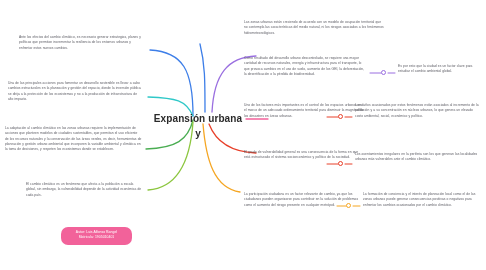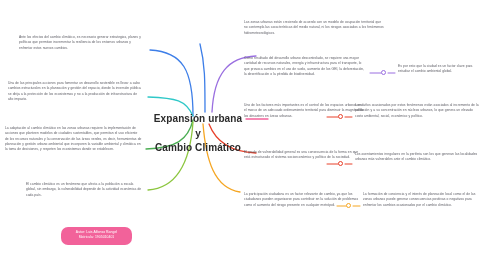--- a/index.html
+++ b/index.html
@@ -83,21 +83,20 @@
     <line x1="327" y1="117" x2="338" y2="117" stroke="#e8402a" stroke-width="1" stroke-linecap="round"></line>
     <line x1="345" y1="117" x2="352" y2="117" stroke="#e8402a" stroke-width="1" stroke-linecap="round"></line>
     <line x1="327" y1="164" x2="338" y2="164" stroke="#e8402a" stroke-width="1" stroke-linecap="round"></line>
     <line x1="345" y1="164" x2="352" y2="164" stroke="#e8402a" stroke-width="1" stroke-linecap="round"></line>
     <line x1="337" y1="206" x2="346" y2="206" stroke="#f5a623" stroke-width="1" stroke-linecap="round"></line>
     <line x1="353" y1="206" x2="360" y2="206" stroke="#f5a623" stroke-width="1" stroke-linecap="round"></line>
   </svg>
 
   <div class="center-title">
     <div>Expansión urbana y</div>
-    <div>Cambio Climático</div>
   </div>
 
   <div class="leaf" style="left:19px;top:35px;width:123px;">Ante los efectos del cambio climático, es necesario generar estrategias, planes y políticas que permitan incrementar la resiliencia de los entornos urbanos y enfrentar estos nuevos cambios.</div>
 
   <div class="leaf" style="left:8px;top:81px;width:134px;">Una de las principales acciones para fomentar un desarrollo sostenible es llevar a cabo cambios estructurales en la planeación y gestión del espacio, donde la inversión pública se dirija a la protección de los ecosistemas y no a la producción de infraestructura de alto impacto.</div>
 
   <div class="leaf" style="left:5px;top:126px;width:137px;">La adaptación al cambio climático en las zonas urbanas requiere la implementación de acciones que planteen modelos de ciudades sustentables, que permitan el uso eficiente de los recursos naturales y la conservación de las áreas verdes, es decir, herramientas de planeación y gestión urbano ambiental que incorporen la variable ambiental y climática en la toma de decisiones, y respeten los ecosistemas donde se establecen.</div>
 
   <div class="leaf" style="left:26px;top:182px;width:117px;">El cambio climático es un fenómeno que afecta a la población a escala global, sin embargo, la vulnerabilidad depende de la actividad económica de cada país.</div>
 

